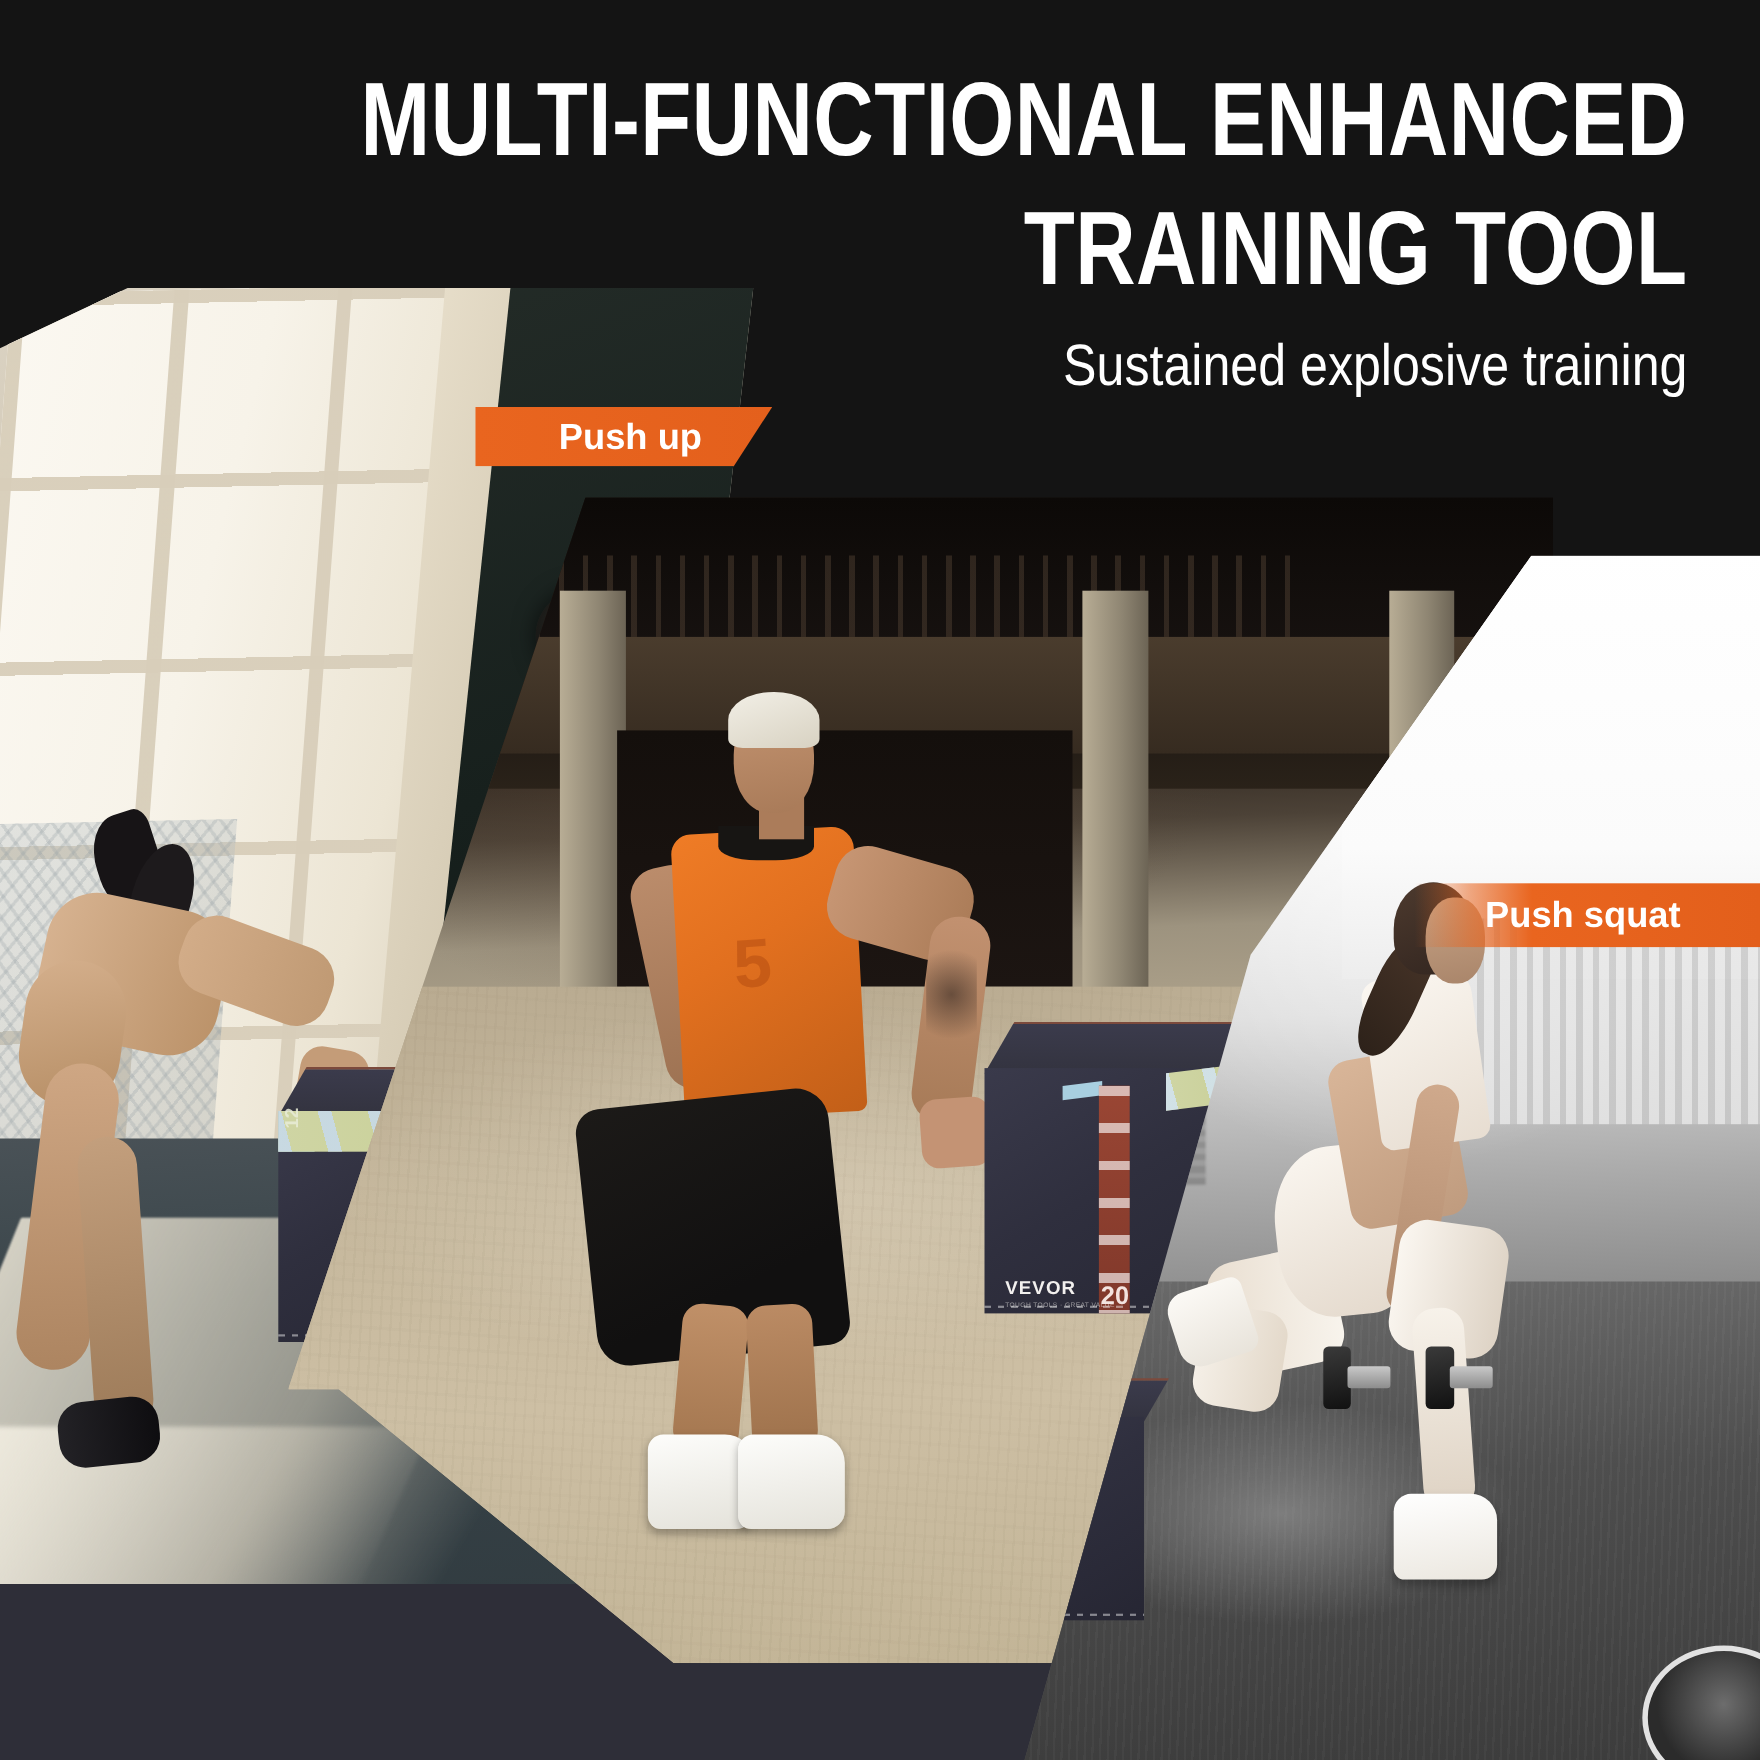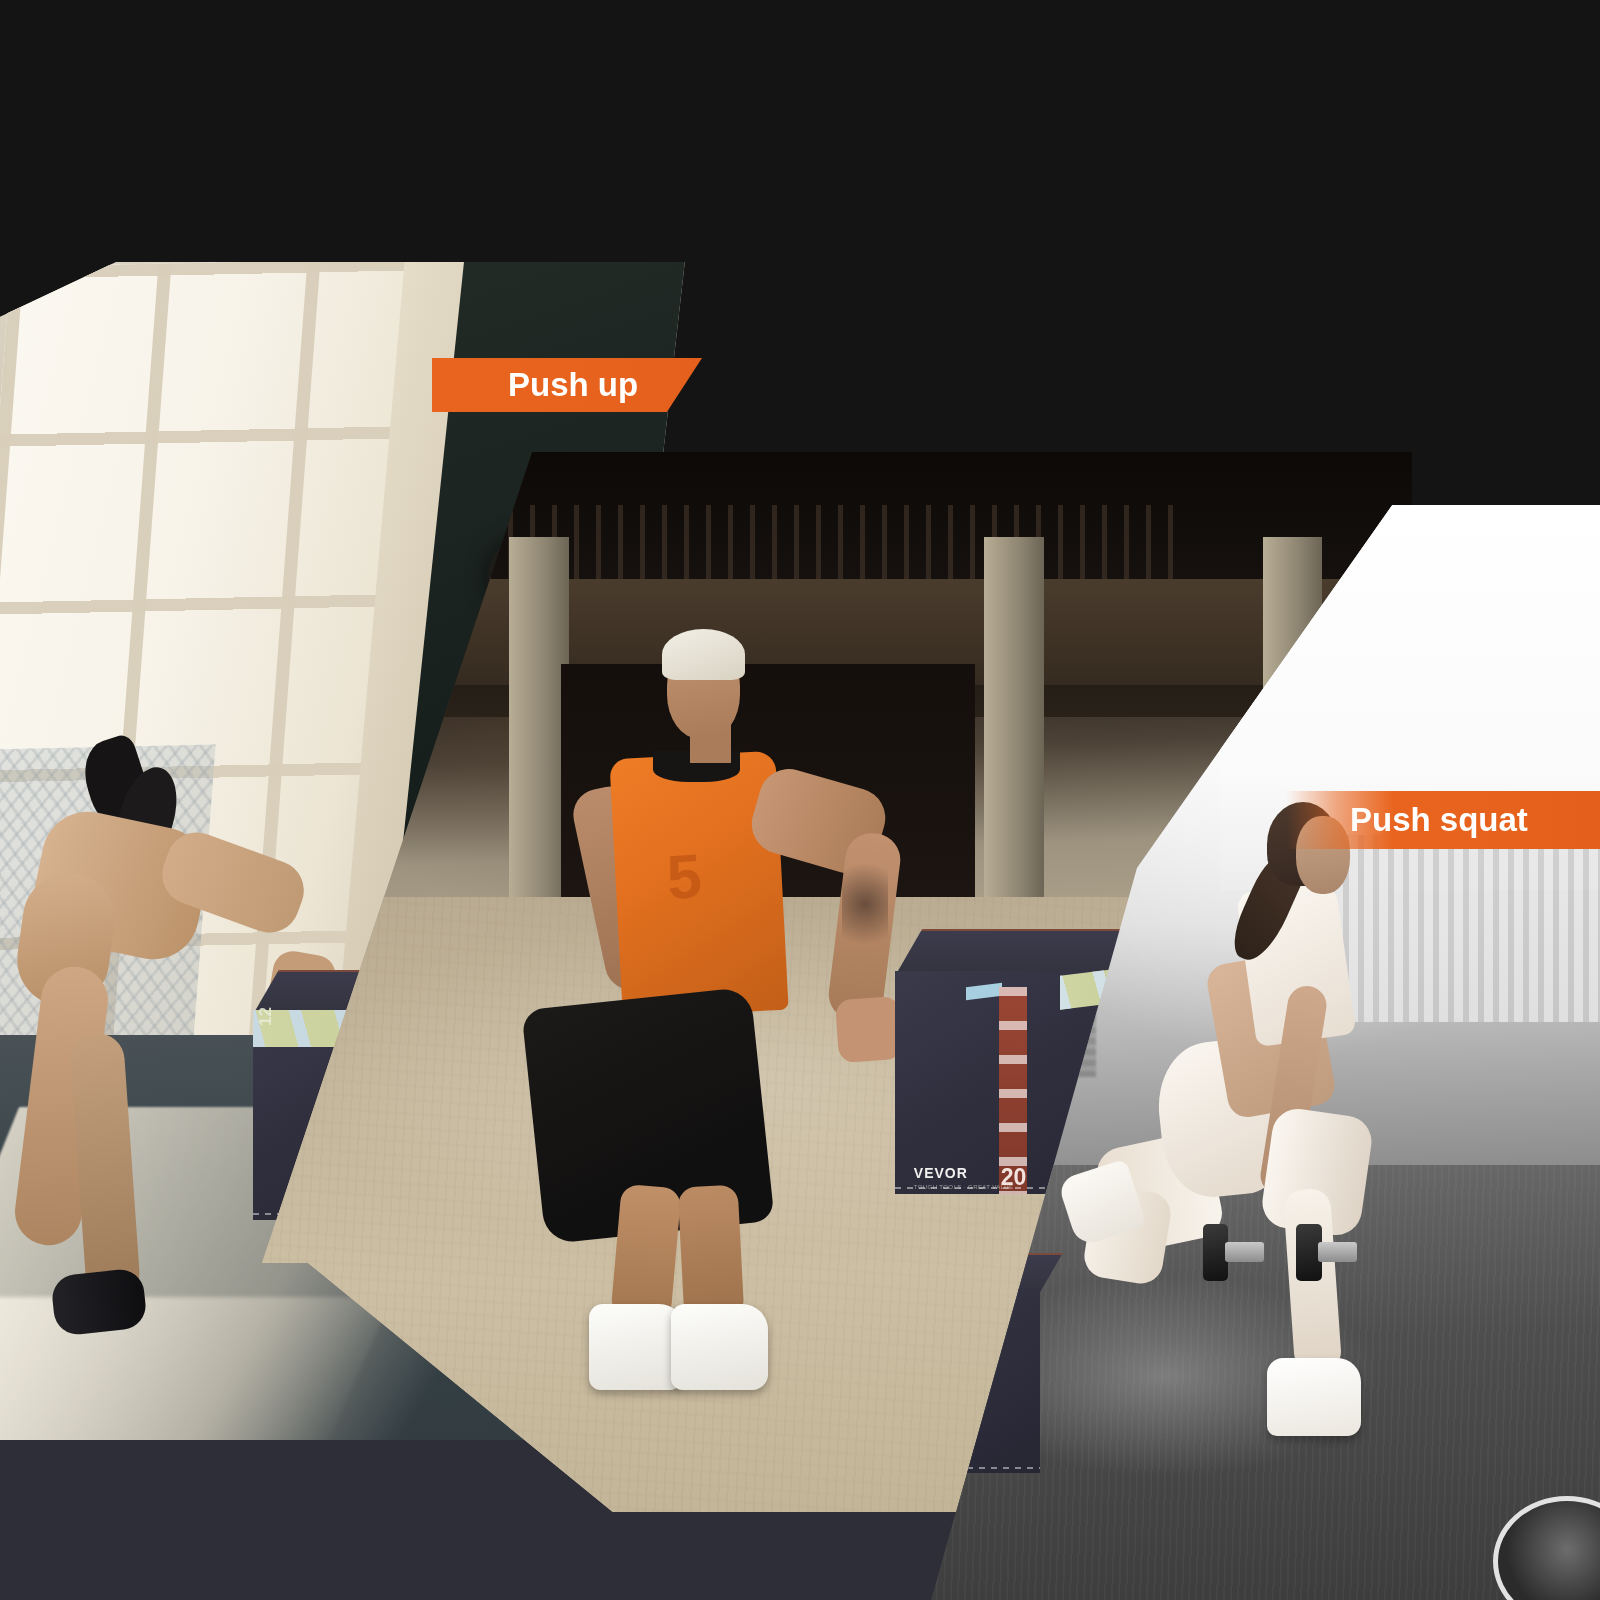--- a/index.html
+++ b/index.html
@@ -244,21 +244,21 @@
   #box-c .sidered{
     position:absolute;left:38%;top:22%;width:10%;height:78%;
     background:linear-gradient(180deg,#9a4634,#80382a);
   }
   #box-c .sidered .rchev{
     position:absolute;inset:0;
     background-image:repeating-linear-gradient(180deg, rgba(255,255,255,.78) 0 9px, rgba(255,255,255,0) 9px 34px);
     opacity:.8;
   }
   #box-c .num14{position:absolute;left:38.5%;bottom:1%;color:#f3e3de;font-size:23px;font-weight:700;}
-  #box-c .vevor{position:absolute;left:7%;bottom:5%;color:#f2f0ee;font-size:14px;font-weight:700;letter-spacing:1px;}
+  #box-c .vevor{position:absolute;left:7%;bottom:5%;color:#f2f0ee;font-size:17px;font-weight:700;letter-spacing:1px;}
   #box-c .vsub{position:absolute;left:7%;bottom:1.5%;color:rgba(240,238,234,.55);font-size:6px;letter-spacing:.4px;}
   #box-c .blue{position:absolute;left:26%;top:21%;width:13%;height:5%;background:#a8cfe0;transform:skewY(-7deg);}
 
   
   #panel-right{
     left:930px;top:505px;width:690px;height:1100px;z-index:30;
     clip-path:polygon(67.0% 0%, 100% 0%, 100% 100%, 0% 100%, 30.0% 33.0%);
   }
   #panel-right .ph{
     background:
@@ -332,21 +332,21 @@
   .fig-r .db1::after,.fig-r .db2::after{
     content:"";position:absolute;left:36%;top:32%;width:64%;height:34%;
     background:linear-gradient(180deg,#c9c9c9,#8d8d8d);border-radius:3px;}
 
   
   #box-r{left:-12%;top:68%;width:28%;height:20%;z-index:6;}
 
   
   .badge{
     position:absolute;z-index:55;display:flex;align-items:center;
-    color:#fff;font-weight:700;white-space:nowrap;
+    color:#fff;font-weight:700;white-space:nowrap;margin-top:12px;
   }
   .badge span{position:relative;z-index:2;}
 
   #badge-pushup{
     left:432px;top:358px;width:270px;height:54px;
     background:linear-gradient(90deg,#e9651f,#e4601c);
     clip-path:polygon(0 0,100% 0,87% 100%,0 100%);
     padding-left:76px;box-sizing:border-box;font-size:33px;
   }
   #badge-tricep{
@@ -379,20 +379,25 @@
   #strip-r{
     left:1100px;top:900px;width:230px;height:120px;
     clip-path:polygon(0 100%, 88% 0, 100% 14%, 16% 100%);
   }
 </style>
 </head>
 <body>
 
 <div id="stage">
 
+  <div class="headline-wrap">
+    <div class="title-l1">MULTI-FUNCTIONAL ENHANCED</div>
+    <div class="title-l2">TRAINING TOOL</div>
+    <div class="subtitle">Sustained explosive training</div>
+  </div>
 
   <div class="panel" id="panel-left">
     <div class="ph">
       <div class="window"></div>
       <div class="win-frame"></div>
       <div class="wall-dark"></div>
       <div class="fan"></div>
       <div class="machine"></div>
       <div class="floor-l"></div>
       <div class="floor-sun"></div>

